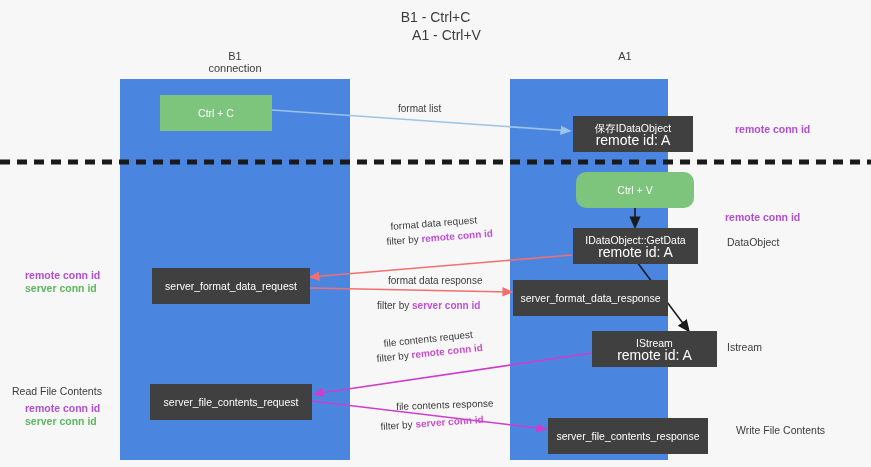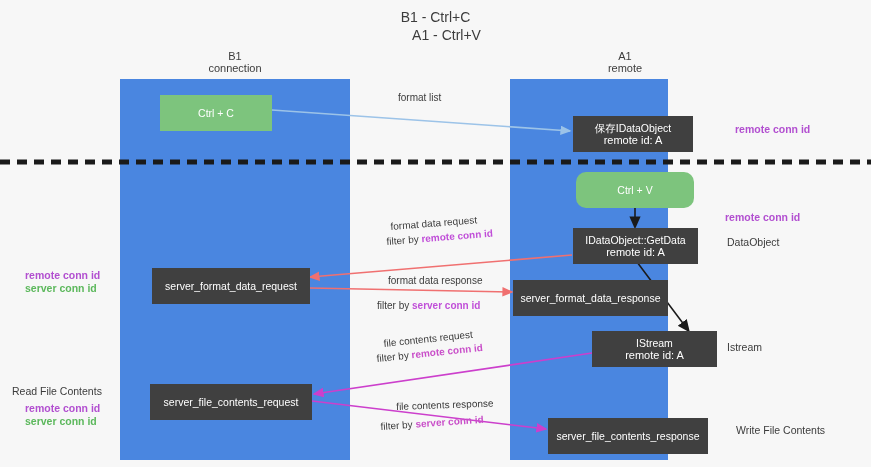--- a/index.html
+++ b/index.html
@@ -14,41 +14,40 @@
   .lane{position:absolute;background:#4a86e0;}
   .lane-title{position:absolute;text-align:center;color:#3c3c3c;font-size:11px;line-height:12px;}
   .title{position:absolute;text-align:center;color:#3c3c3c;font-size:14px;line-height:18px;width:100%;left:0;}
   .box{
     position:absolute;display:flex;align-items:center;justify-content:center;
     flex-direction:column;color:#ffffff;font-size:10.5px;line-height:12px;
     text-align:center;box-sizing:border-box;padding:18px 4px;
   }
   .box.green{background:#7dc47d;}
   .box.orange{background:#404040;}
-  .box .l2{font-size:11px;line-height:12px;}
+  .box .l2{font-size:14px;line-height:12px;}
   .sidelabel{position:absolute;font-size:10.5px;line-height:13px;color:#3c3c3c;}
   .sidelabel.purple{color:#b24fd0;font-weight:bold;}
   .sidelabel.green{color:#5cb85c;font-weight:bold;}
   .edgelabel{position:absolute;font-size:10px;line-height:13px;color:#3c3c3c;white-space:nowrap;}
   .edgelabel .hl-purple{color:#c04fd8;font-weight:bold;}
   .edgelabel .hl-magenta{color:#c94fc9;font-weight:bold;}
   svg.overlay{position:absolute;left:0;top:0;width:871px;height:467px;pointer-events:none;}
 </style>
 </head>
 <body>
 
 <div id="stage">
 
   <div class="title" style="top:8px;">B1 - Ctrl+C</div>
   <div class="title" style="top:26px;padding-left:11px;">A1 - Ctrl+V</div>
 
   <div class="lane-title" style="left:120px;top:50px;width:230px;">B1</div>
   <div class="lane-title" style="left:120px;top:62px;width:230px;">connection</div>
   <div class="lane-title" style="left:510px;top:50px;width:230px;">A1</div>
-  <div class="lane-title" style="left:510px;top:62px;width:230px;">remote</div>
 
   <div class="lane" style="left:120px;top:79px;width:230px;height:381px;"></div>
   <div class="lane" style="left:510px;top:79px;width:158px;height:381px;"></div>
 
   <svg class="overlay">
     <defs>
       <marker id="ar-blue" markerWidth="7" markerHeight="7" refX="6" refY="3" orient="auto">
         <path d="M0,0 L7,3 L0,6 z" fill="#9cc3e8"></path>
       </marker>
       <marker id="ar-red" markerWidth="7" markerHeight="7" refX="6" refY="3" orient="auto">
@@ -111,21 +110,21 @@
   </div>
 
   <div class="box orange" style="left:548px;top:418px;width:160px;height:24px;">
     <span>server_file_contents_response</span>
   </div>
 
   <div class="box orange" style="left:150px;top:384px;width:162px;height:24px;">
     <span>server_file_contents_request</span>
   </div>
 
-  <div class="edgelabel" style="left:398px;top:91px;">format list</div>
+  <div class="edgelabel" style="left:398px;top:102px;">format list</div>
 
   <div class="edgelabel" style="left:390px;top:220px;transform:rotate(-4.5deg);transform-origin:left top;">format data request</div>
   <div class="edgelabel" style="left:386px;top:235px;transform:rotate(-4.5deg);transform-origin:left top;">
     <span>filter by </span><span class="hl-purple">remote conn id</span>
   </div>
 
   <div class="edgelabel" style="left:388px;top:274px;">format data response</div>
   <div class="edgelabel" style="left:377px;top:299px;">
     <span>filter by </span><span class="hl-purple">server conn id</span>
   </div>

